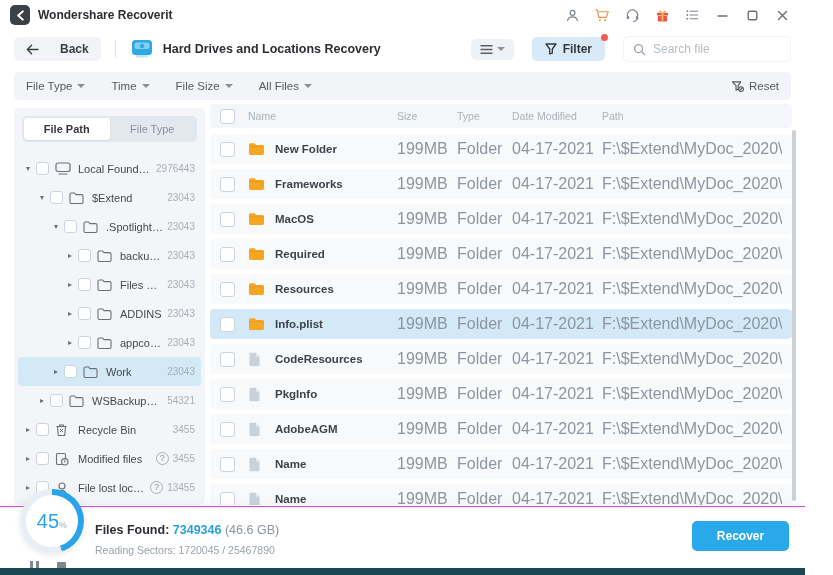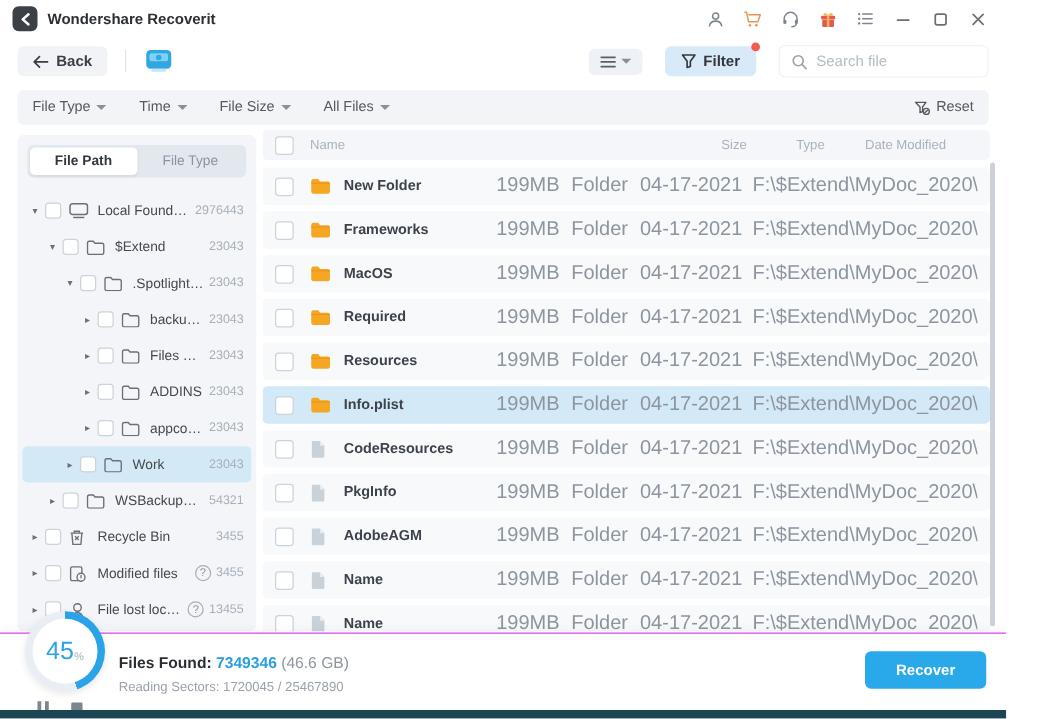--- a/index.html
+++ b/index.html
@@ -10,21 +10,21 @@
   
   .titlebar { position:absolute; top:0; left:0; right:0; height:30px; display:flex; align-items:center; padding:0 10px; background:#fff; }
   .logo { width:20px; height:20px; border-radius:5px; background:#3c4148; color:#fff; display:flex; align-items:center; justify-content:center; font-size:11px; margin-right:8px; }
   .app-title { font-size:12px; font-weight:bold; color:#2c2f33; }
   .titlebar-right { margin-left:auto; display:flex; align-items:center; gap:4px; }
   .tb-icon { width:26px; height:22px; display:flex; align-items:center; justify-content:center; cursor:default; }
   .tb-icon svg { display:block; }
 
   
   .toolbar { position:absolute; top:30px; left:0; right:0; height:38px; display:flex; align-items:center; padding:0 14px; background:#fff; }
-  .back-btn { display:flex; align-items:center; gap:6px; background:#f1f3f6; border-radius:5px; padding:5px 12px; font-size:12px; font-weight:bold; color:#3a3f45; }
+  .back-btn { display:flex; align-items:center; gap:21px; background:#f1f3f6; border-radius:5px; padding:5px 12px; font-size:12px; font-weight:bold; color:#3a3f45; }
   .toolbar-divider { width:1px; height:18px; background:#e2e6ea; margin:0 14px; }
   .drive-badge { width:24px; height:20px; margin-right:9px; }
   .screen-title { font-size:12.5px; font-weight:bold; color:#2c2f33; }
   .toolbar-right { margin-left:auto; display:flex; align-items:center; gap:18px; }
   .view-btn { display:flex; align-items:center; gap:4px; background:#eef1f5; border-radius:5px; padding:5px 9px; color:#5a6068; }
   .filter-btn { position:relative; display:flex; align-items:center; gap:6px; background:#d8eaf8; border-radius:5px; padding:5px 13px; font-size:12px; font-weight:bold; color:#33373c; }
   .filter-dot { position:absolute; top:-3px; right:-3px; width:7px; height:7px; border-radius:50%; background:#f25c4e; }
   .search-box { display:flex; align-items:center; gap:7px; width:168px; padding:5px 9px; border-radius:5px; background:#fff; border:1px solid #f0f2f5; }
   .search-box input { border:none; outline:none; font-size:12px; color:#444; width:120px; background:transparent; font-family:"Liberation Sans",sans-serif; }
   .search-box input::placeholder { color:#b4bcc5; }
@@ -164,20 +164,21 @@
     </div>
     <div class="toolbar-divider"></div>
     <span class="drive-badge">
       <svg width="24" height="20" viewBox="0 0 24 20">
           <rect x="2" y="1" width="20" height="15" rx="3.5" fill="#2fa7e0"></rect>
           <rect x="4.5" y="3.5" width="15" height="6.5" rx="2" fill="#7fd0f2"></rect>
           <rect x="6" y="16" width="12" height="2.4" rx="1.2" fill="#bfe6f6"></rect>
           <circle cx="12" cy="7" r="2.2" fill="#2fa7e0"></circle>
         </svg>
     </span>
+    <span class="screen-title">Hard Drives and Locations Recovery</span>
     <div class="toolbar-right">
       <div class="view-btn">
         <svg width="13" height="11" viewBox="0 0 13 11">
             <path d="M1 1.8h11M1 5.5h11M1 9.2h11" stroke="#5a6068" stroke-width="1.4" stroke-linecap="round"></path>
           </svg>
         <span class="caret-dn"></span>
       </div>
       <div class="filter-btn">
         <svg width="12" height="12" viewBox="0 0 12 12">
             <path d="M1 1h10L7.3 6v4.2L4.7 11V6z" fill="none" stroke="#33373c" stroke-width="1.3" stroke-linejoin="round"></path>
@@ -372,20 +373,21 @@
       </div>
   </div>
 
   <div class="table">
     <div class="thead">
       <span class="hcheck"></span>
       <span class="th col-name">Name</span>
       <span class="th col-size">Size</span>
       <span class="th col-type">Type</span>
       <span class="th col-date">Date Modified</span>
+      <span class="th col-path">Path</span>
     </div>
     <div id="rows">
         <div class="trow">
           <span class="rcheck"></span>
           <span class="ricon">
             <svg width="17" height="14" viewBox="0 0 17 14">
               <path d="M1 3c0-1 .7-1.8 1.6-1.8h4l1.5 1.9h6.3c.9 0 1.6.8 1.6 1.7v6.4c0 1-.7 1.7-1.6 1.7H2.6C1.7 12.9 1 12.2 1 11.2z" fill="#f5a623"></path>
               <path d="M1 4.6h15" stroke="#e8951a" stroke-width="0.8"></path>
             </svg>
           </span>

